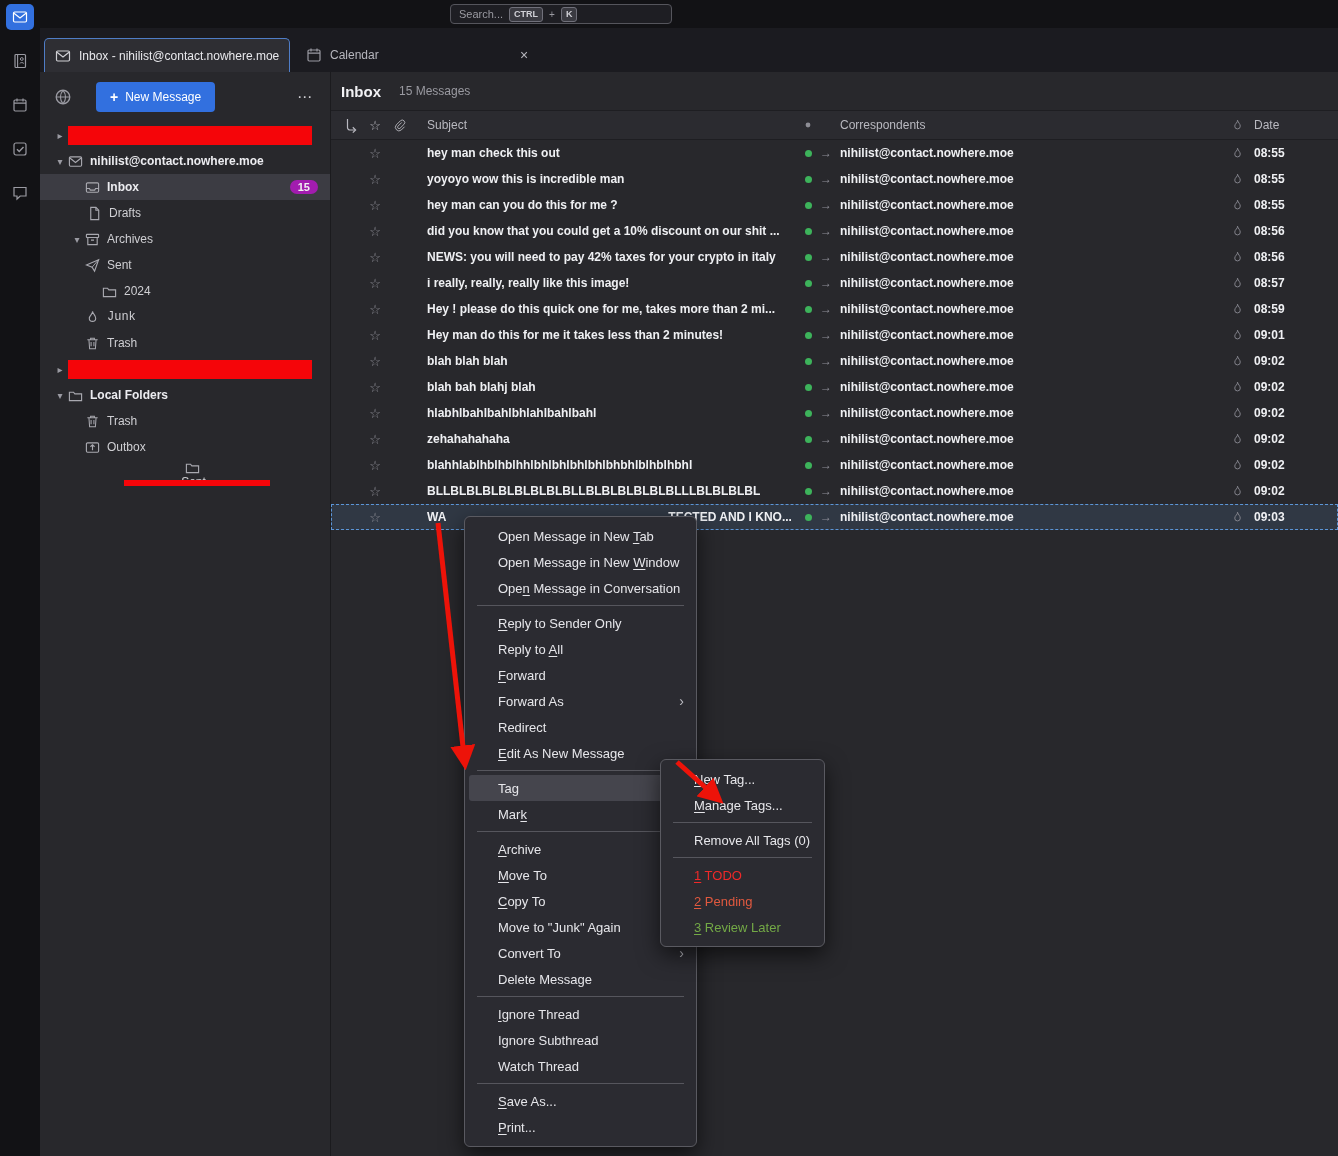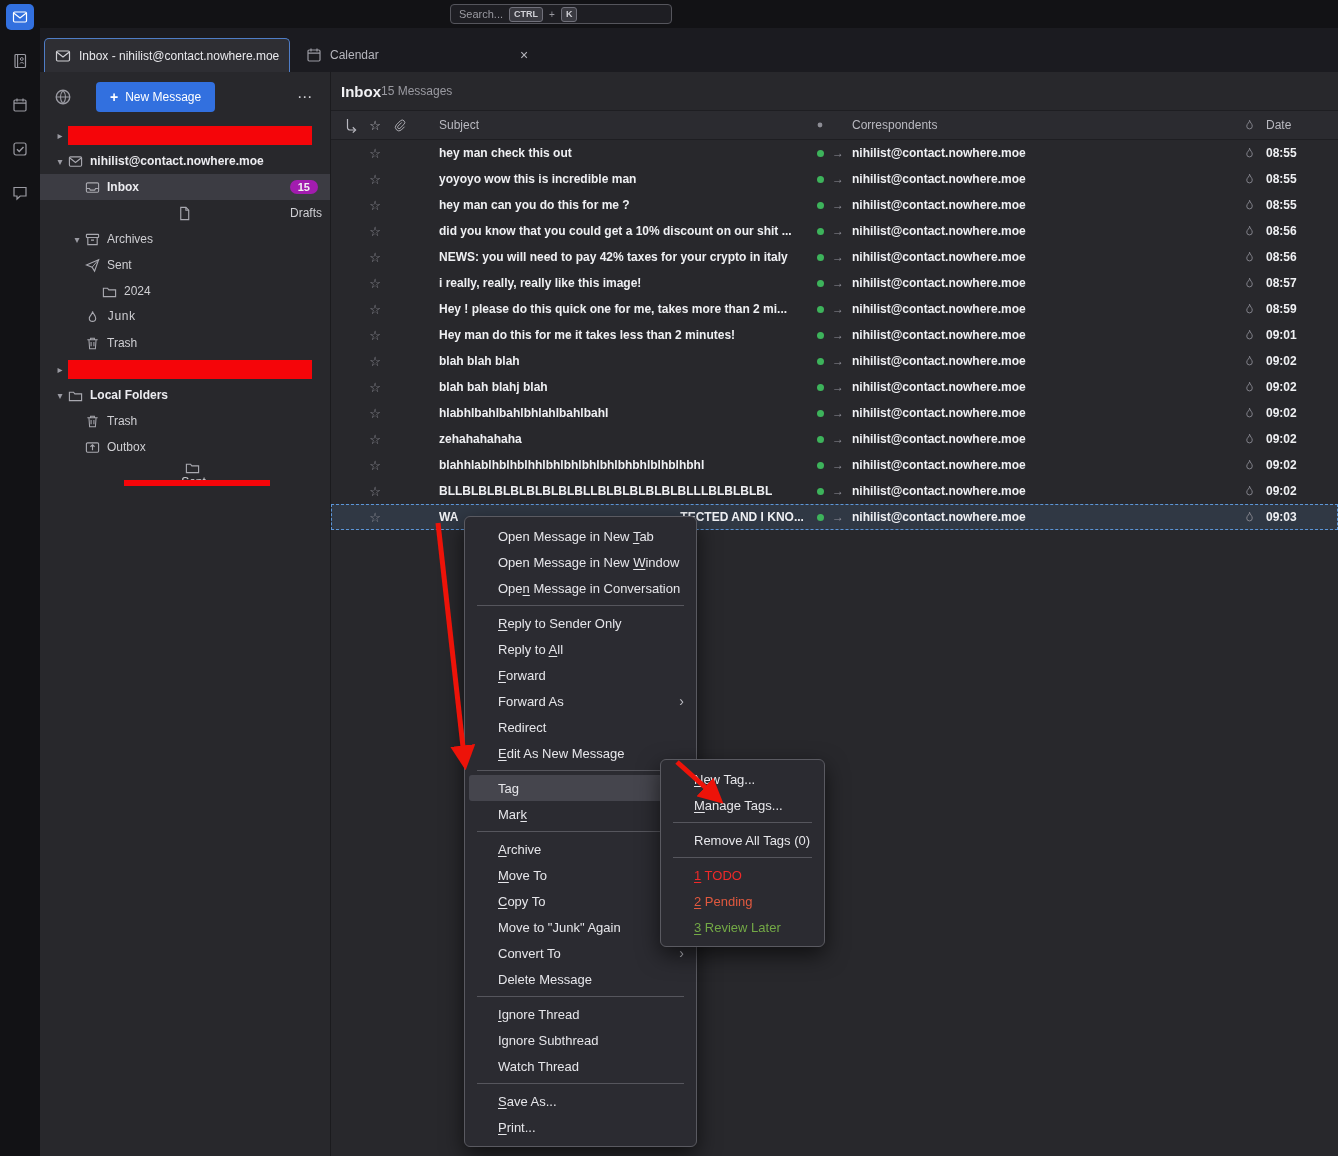--- a/index.html
+++ b/index.html
@@ -49,25 +49,25 @@
   .folder-label{white-space:nowrap;overflow:hidden}
   .unread-badge{margin-left:auto;margin-right:4px;background:#a21caf;color:#f0f0f0;font-size:11px;font-weight:bold;border-radius:9px;padding:1px 8px}
   .redaction-bar{height:19px;background:var(--redact)}
   .redaction-bar.full{flex:1;margin-right:10px}
   .redaction-bar.suffix{width:146px;margin-left:2px}
 
   
   .main{position:absolute;left:331px;top:72px;right:0;bottom:0;background:#28282c;z-index:3}
   .list-band{height:38px;display:flex;align-items:center;padding-left:10px}
   .list-title{font-size:15px;font-weight:bold;color:#f2f2f5}
-  .list-count{font-size:12px;color:#9a9aa1;}
+  .list-count{font-size:12px;color:#9a9aa1;margin-left:18px}
   .col-header{height:30px;display:flex;align-items:center;background:#2b2b30;border-top:1px solid #1e1e22;border-bottom:1px solid #1e1e22;font-size:12px;color:#b9b9c0;padding-left:8px}
   .cell{display:flex;align-items:center}
   .c-thread,.c-star,.c-attach{width:24px;justify-content:center}
-  .c-subject{margin-left:28px;width:373px;overflow:hidden;white-space:nowrap}
+  .c-subject{margin-left:16px;width:373px;overflow:hidden;white-space:nowrap}
   .c-dot{width:16px;justify-content:center}
   .c-arrow{width:20px;justify-content:center;color:#90909a;font-size:12px}
   .c-corr{width:389px;padding-left:4px;overflow:hidden;white-space:nowrap}
   .c-spam{width:24px;justify-content:center;color:#85858d}
   .c-date{width:64px;padding-left:5px}
   .col-header .c-star{font-size:13px}
   .star-glyph::before{content:"☆"}
   .arrow-glyph::before{content:"→"}
   .msg-row{height:26px;display:flex;align-items:center;padding-left:8px;font-size:12px}
   .msg-row .c-star{color:#8d8d95;font-size:13px}
@@ -240,21 +240,21 @@
         <span class="folder-label">nihilist@contact.nowhere.moe</span>
       </div>
       <div class="tree-row selected bold" style="padding-left: 29px;">
         <span class="chev"></span>
         <svg class="ic" viewBox="0 0 16 16">
           <use href="#sym-inbox"></use>
         </svg>
         <span class="folder-label">Inbox</span>
         <span class="unread-badge">15</span>
       </div>
-      <div class="tree-row" style="padding-left: 31px; justify-content: space-between;">
+      <div class="tree-row" style="padding-left: 31px;">
         <span class="chev"></span>
         <svg class="ic" viewBox="0 0 16 16">
           <use href="#sym-drafts"></use>
         </svg>
         <span class="folder-label">Drafts</span>
       </div>
       <div class="tree-row" style="padding-left: 29px;">
         <span class="chev chev-exp"></span>
         <svg class="ic" viewBox="0 0 16 16">
           <use href="#sym-archive"></use>

